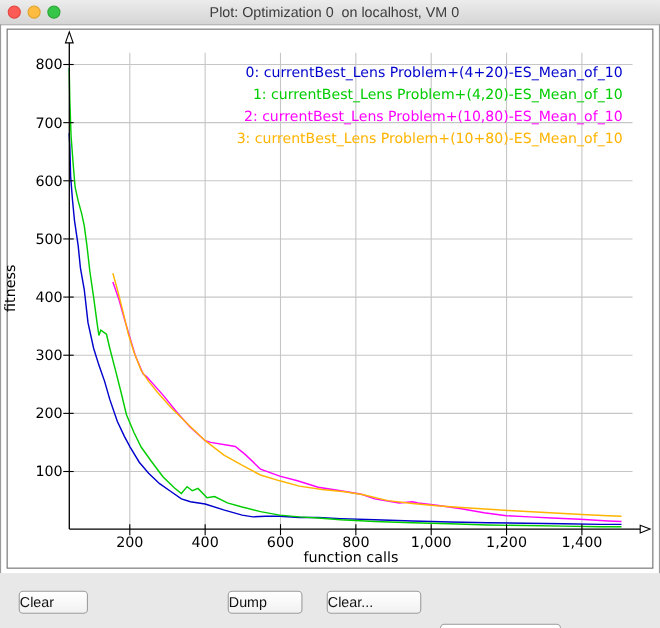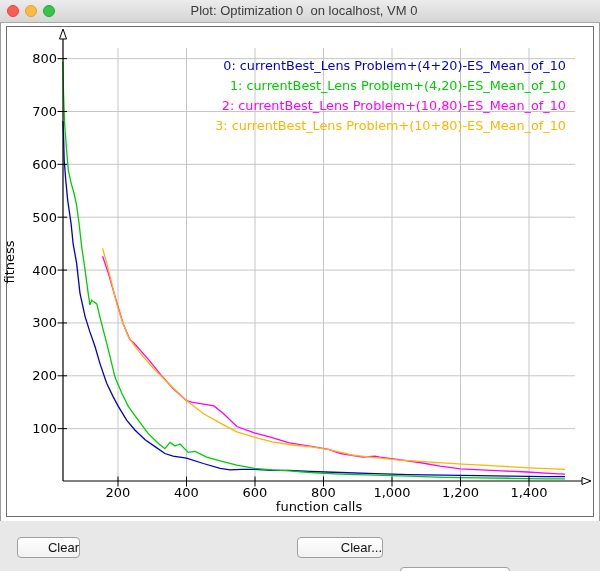--- a/index.html
+++ b/index.html
@@ -19,21 +19,21 @@
     box-sizing:border-box;background:#ffffff;border:1px solid #6e6e6e;}
   #chart{position:absolute;left:0;top:0;pointer-events:none;}
   #chart .tick{font:13px "DejaVu Sans",sans-serif;fill:#000;}
   #chart .axis-label{font:13px "DejaVu Sans",sans-serif;fill:#000;}
   #chart .legend{font:12.8px "DejaVu Sans",sans-serif;}
   
   #buttonbar{position:absolute;left:0;top:521px;width:600px;height:50px;background:#e8e8e8;}
   .btn{position:absolute;top:16px;height:21px;box-sizing:border-box;border:1px solid #9f9f9f;
     border-radius:4px;background:linear-gradient(#ffffff,#f1f1f1);
     font-family:"Liberation Sans","DejaVu Sans",sans-serif;font-size:13px;color:#111;
-    text-align:right;line-height:19px;padding:0;cursor:default;}
+    text-align:left;line-height:19px;padding:0;cursor:default;}
   #btn-clear{left:17px;width:63px;}
   #btn-loglin{left:101px;width:83px;}
   #btn-dump{left:207px;width:68px;}
   #btn-export{left:297px;width:86px;}
   #btn-save{left:400px;width:110px;margin-top:30px;}
 </style>
 </head>
 <body>
 
 <div id="window">
@@ -104,17 +104,18 @@
       <text x="319" y="511" text-anchor="middle" class="axis-label">function calls</text>
       <text x="14" y="262" text-anchor="middle" class="axis-label" transform="rotate(-90 14 262)">fitness</text>
       <text x="566" y="70" text-anchor="end" fill="#0000cc" class="legend">0: currentBest_Lens Problem+(4+20)-ES_Mean_of_10</text>
       <text x="566" y="90" text-anchor="end" fill="#00cc00" class="legend">1: currentBest_Lens Problem+(4,20)-ES_Mean_of_10</text>
       <text x="566" y="110" text-anchor="end" fill="#ff00ff" class="legend">2: currentBest_Lens Problem+(10,80)-ES_Mean_of_10</text>
       <text x="566" y="130" text-anchor="end" fill="#ffb400" class="legend">3: currentBest_Lens Problem+(10+80)-ES_Mean_of_10</text>
     </svg>
 
   <div id="buttonbar">
     <button class="btn" id="btn-clear">Clear</button>
+    <button class="btn" id="btn-dump">Dump</button>
     <button class="btn" id="btn-export">Clear...</button>
     <button class="btn" id="btn-save">Save as PNG...</button>
   </div>
 
 </div>
 
 </body></html>

